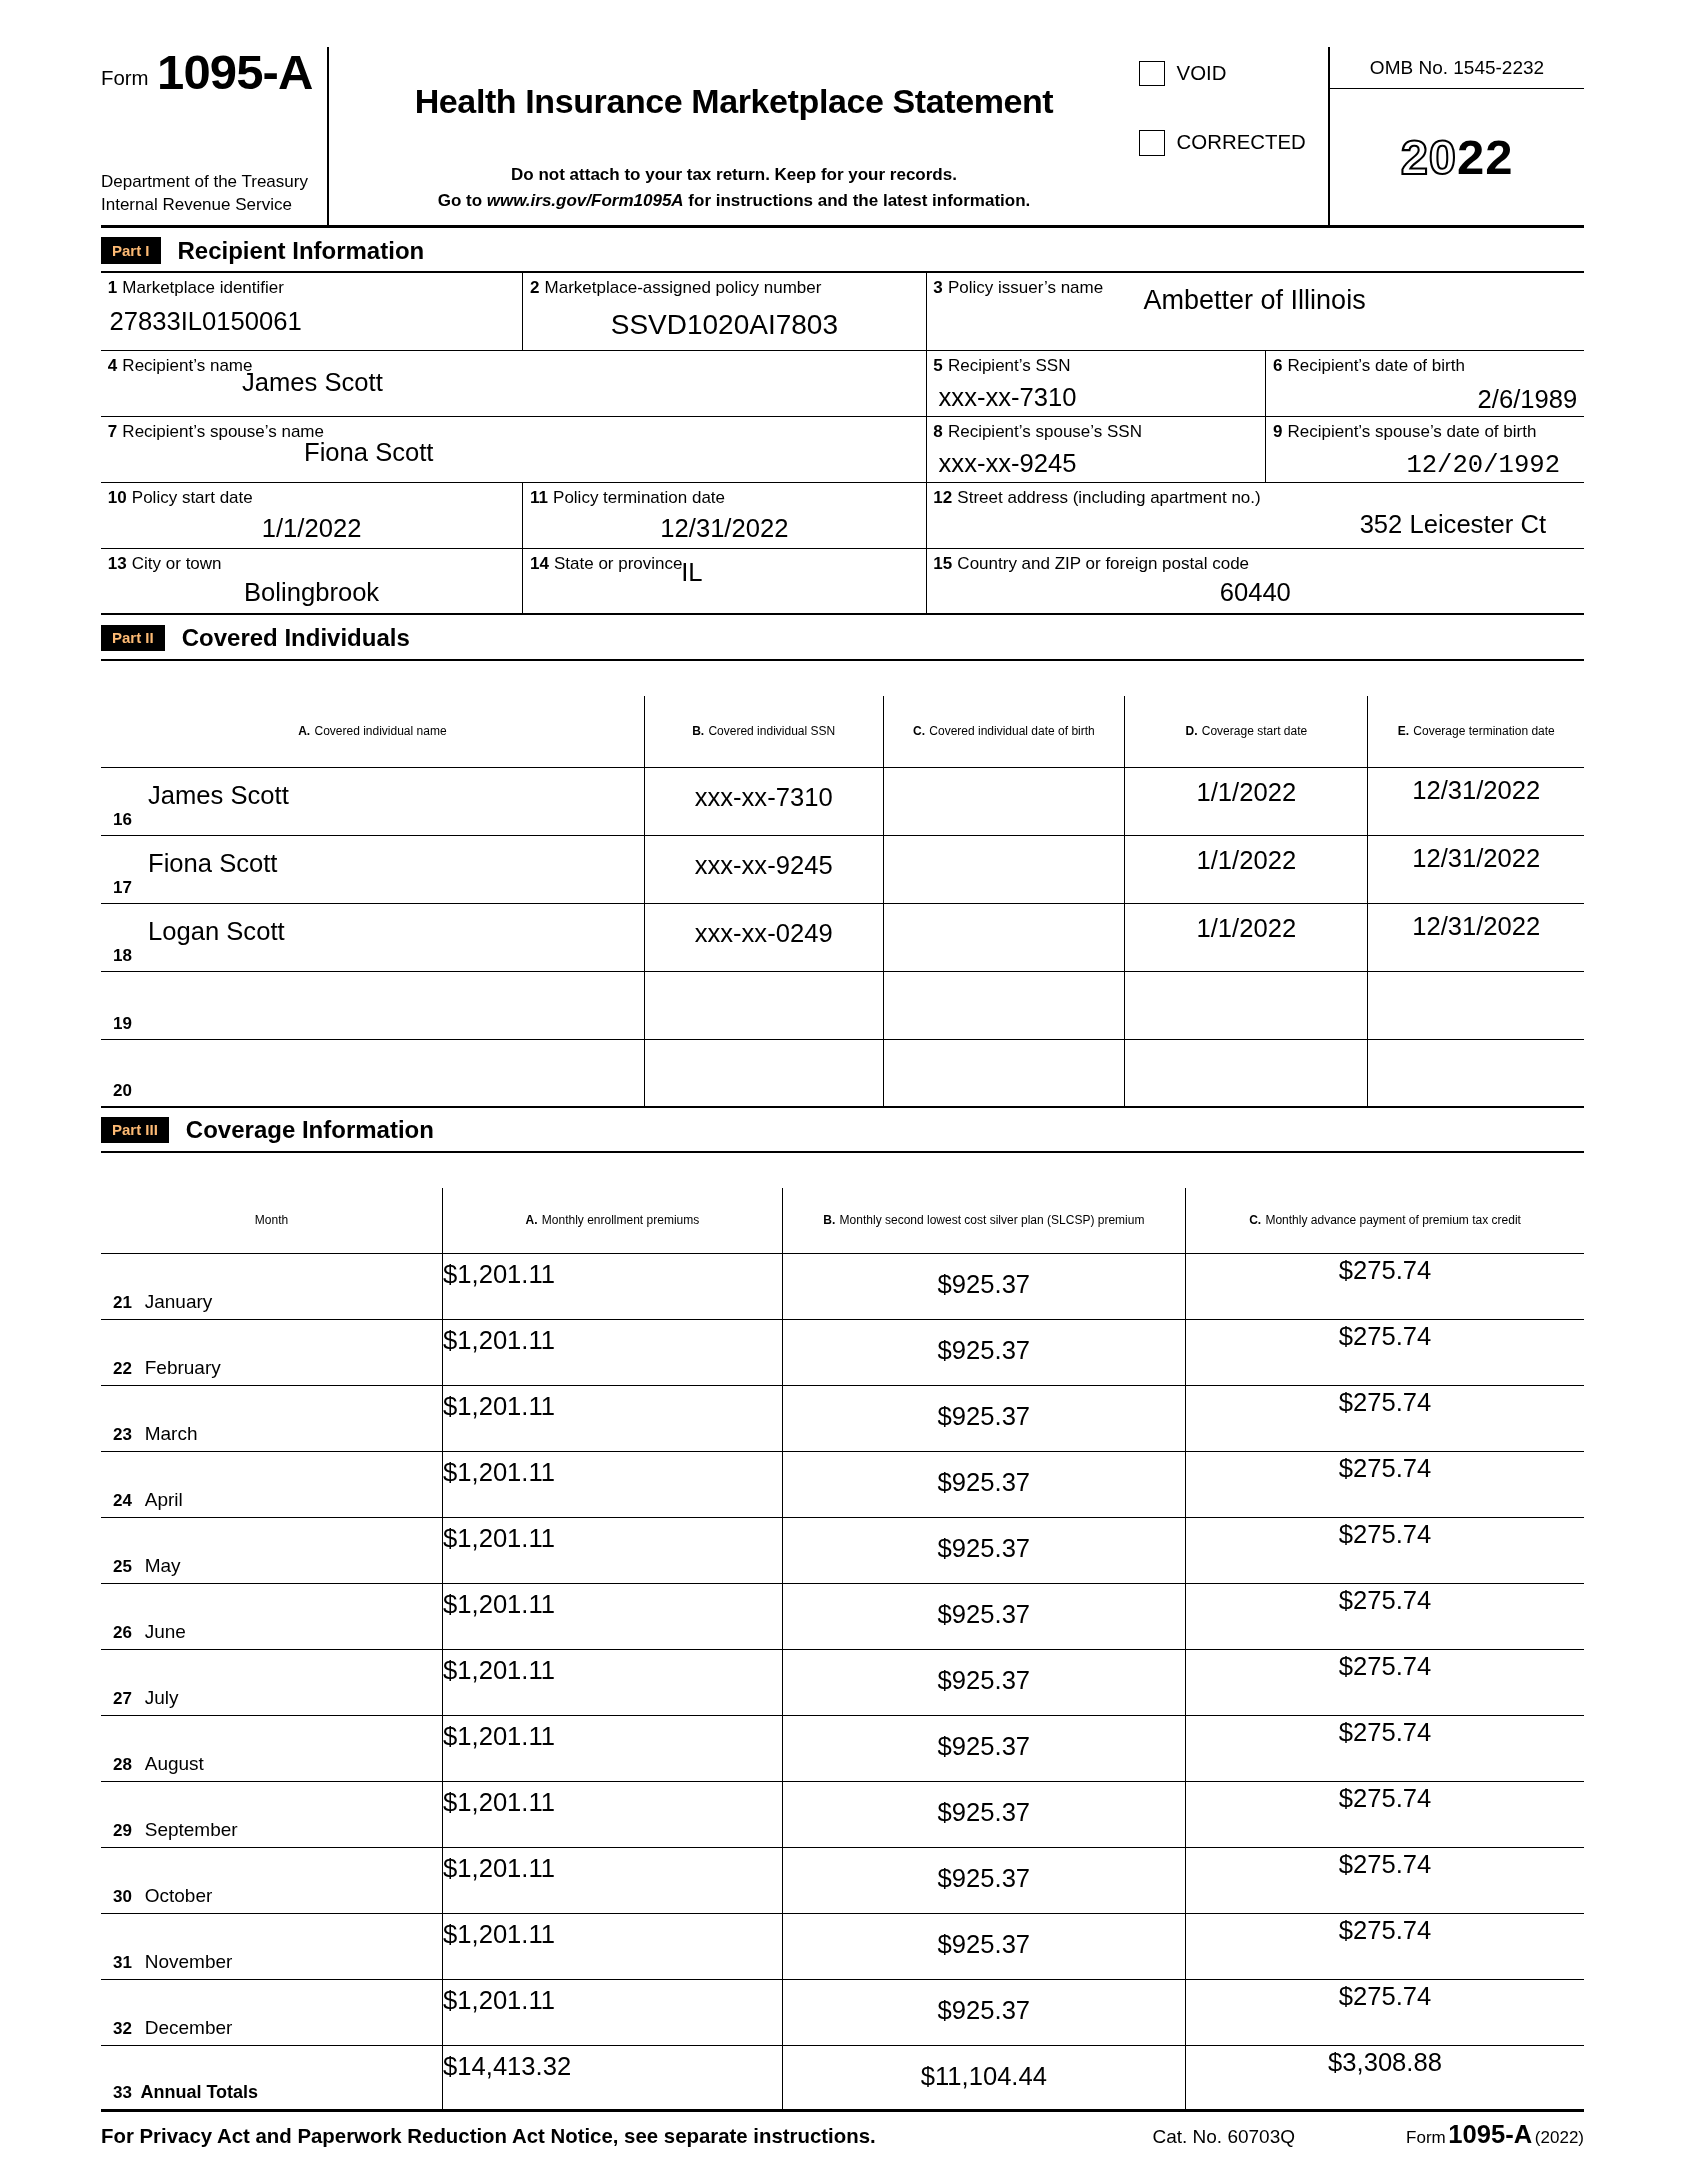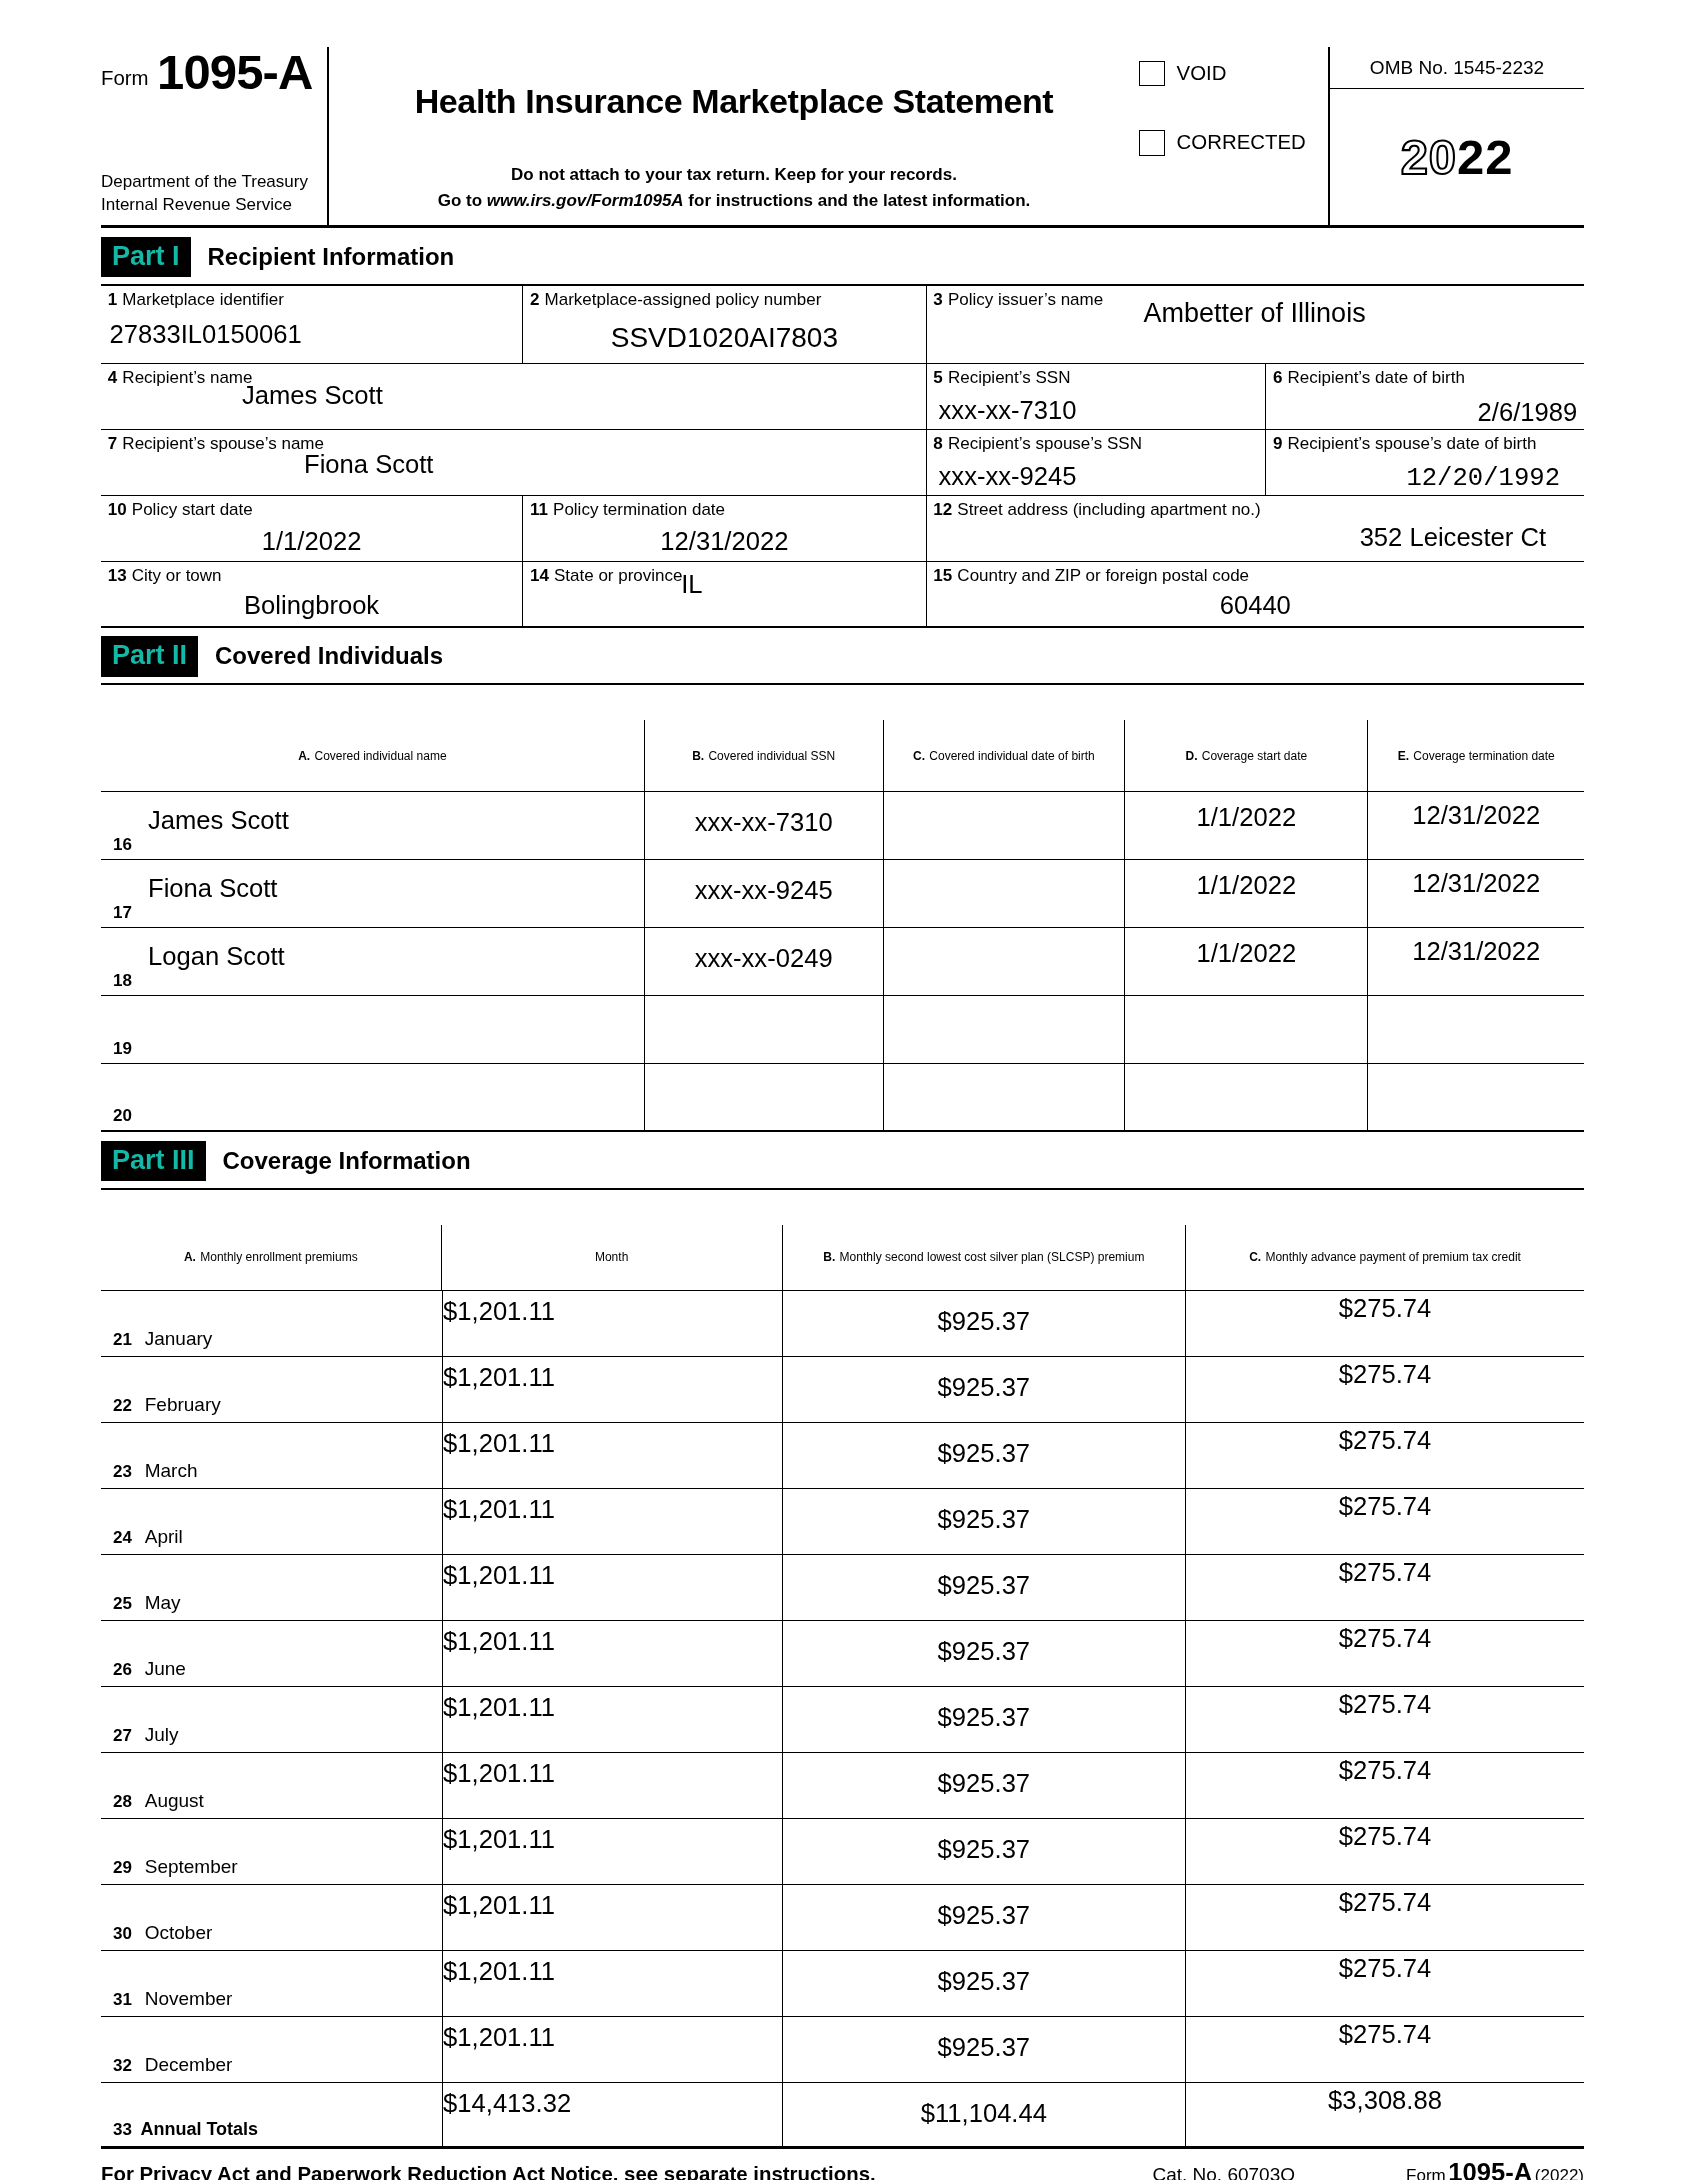--- a/index.html
+++ b/index.html
@@ -25,21 +25,21 @@
   .chk-row { display:flex; align-items:center; gap:12px; }
   .chk-row.second { margin-top:44px; }
   .chk-box { width:25.6px; height:25.6px; border:1.7px solid #000; background:#fff; flex:none; }
   .chk-label { font-size:20.4px; }
   .hdr-omb { width:256px; border-left:2.6px solid #000; display:flex; flex-direction:column; }
   .omb-no { font-size:19px; text-align:center; padding:10.2px 0 8.5px; border-bottom:1.7px solid #000; }
   .year { flex:1; display:flex; align-items:center; justify-content:center; font-size:49px; font-weight:bold; letter-spacing:0.9px; }
   .year-outline { color:#fff; -webkit-text-stroke:2.1px #000; }
   
   .part-bar { display:flex; align-items:center; gap:17px; margin:8.5px 0 6.8px; }
-  .part-badge { background:#000; color:#14b8a6; font-weight:bold; font-size:27px; padding:4.3px 11px 5.1px; }
+  .part-badge { background:#000; color:#fdba74; font-weight:bold; font-size:15px; padding:4.3px 11px 5.1px; }
   .part-title { font-size:24px; font-weight:bold; }
   
   .tbl { border-top:2.6px solid #000; }
   .row { display:flex; border-bottom:1.7px solid #000; position:relative; }
   .tbl .row:last-child { border-bottom:2.6px solid #000; }
   .cell { position:relative; border-left:1.7px solid #000; }
   .cell:first-child { border-left:none; }
   .lbl { font-size:17px; padding:4.3px 0 0 6.8px; white-space:nowrap; }
   .lbl b { margin-right:5.1px; }
   .val { position:absolute; font-size:25.6px; white-space:nowrap; }
@@ -324,25 +324,25 @@
         </div>
     </div>
   </div>
 
   <div class="part-bar">
     <span class="part-badge">Part III</span>
     <span class="part-title">Coverage Information</span>
   </div>
   <div class="tbl p3">
     <div class="row hrow p3h">
+      <div class="cell m-col hcell">
+          <span>Month</span>
+        </div>
       <div class="cell a-col hcell">
           <span><b>A.</b><span>Monthly enrollment premiums</span></span>
-        </div>
-      <div class="cell m-col hcell">
-          <span>Month</span>
         </div>
       <div class="cell b-col hcell">
           <span><b>B.</b><span>Monthly second lowest cost silver plan (SLCSP) premium</span></span>
         </div>
       <div class="cell cc-col hcell">
           <span><b>C.</b><span>Monthly advance payment of premium tax credit</span></span>
         </div>
     </div>
     <div class="row p3r">
       <div class="cell m-col">

